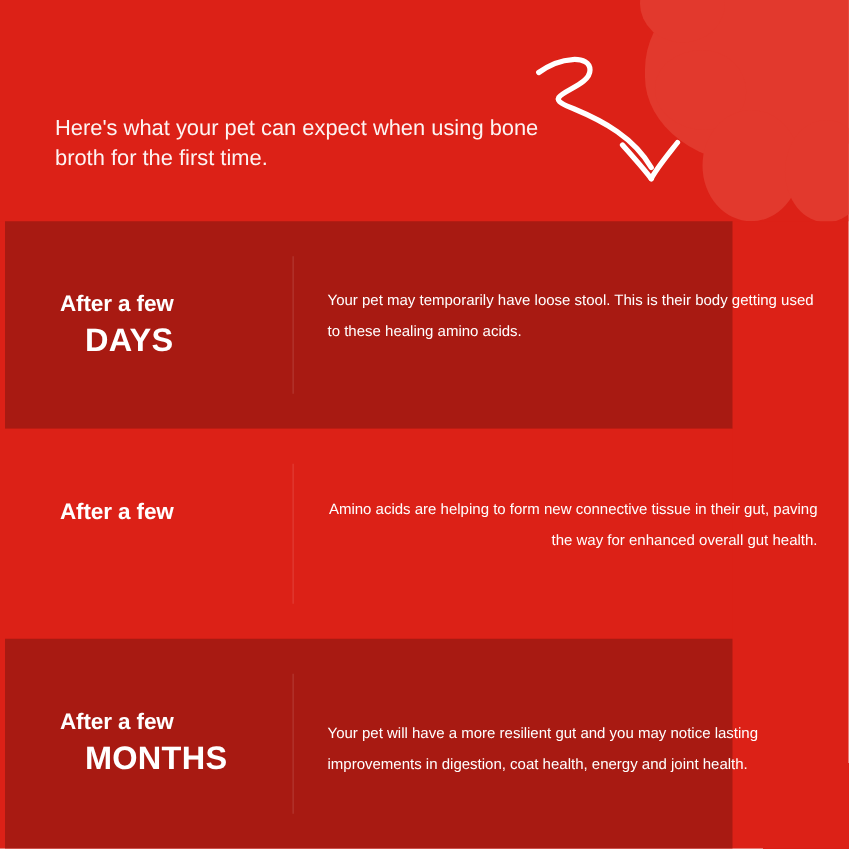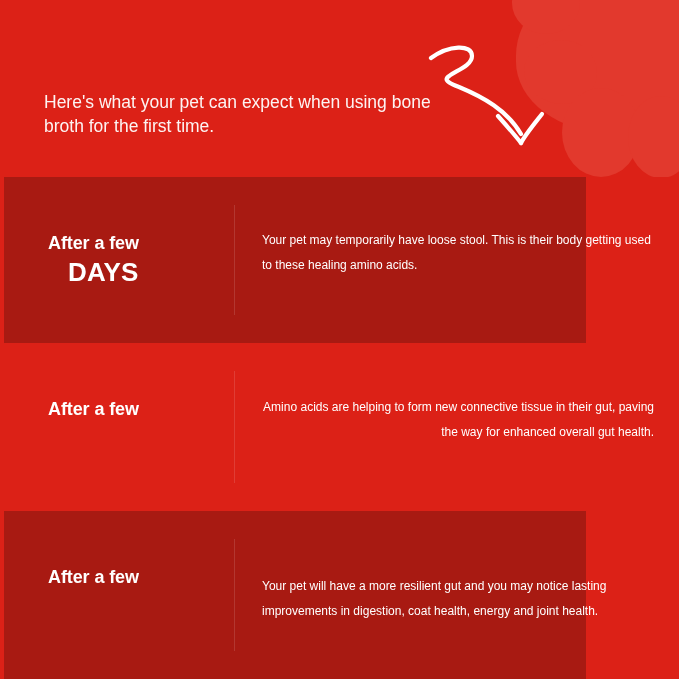--- a/index.html
+++ b/index.html
@@ -218,17 +218,18 @@
     <div class="row-label">
       <div class="row-label-pre">After a few</div>
     </div>
     <div class="row-body">Amino acids are helping to form new connective tissue in their gut, paving the way for enhanced overall gut health.</div>
   </div>
 
   <div class="row row-3 row-dark">
     <div class="row-divider"></div>
     <div class="row-label">
       <div class="row-label-pre">After a few</div>
+      <div class="row-label-main">MONTHS</div>
     </div>
     <div class="row-body">Your pet will have a more resilient gut and you may notice lasting improvements in digestion, coat health, energy and joint health.</div>
   </div>
 
 </div>
 
 </body></html>

